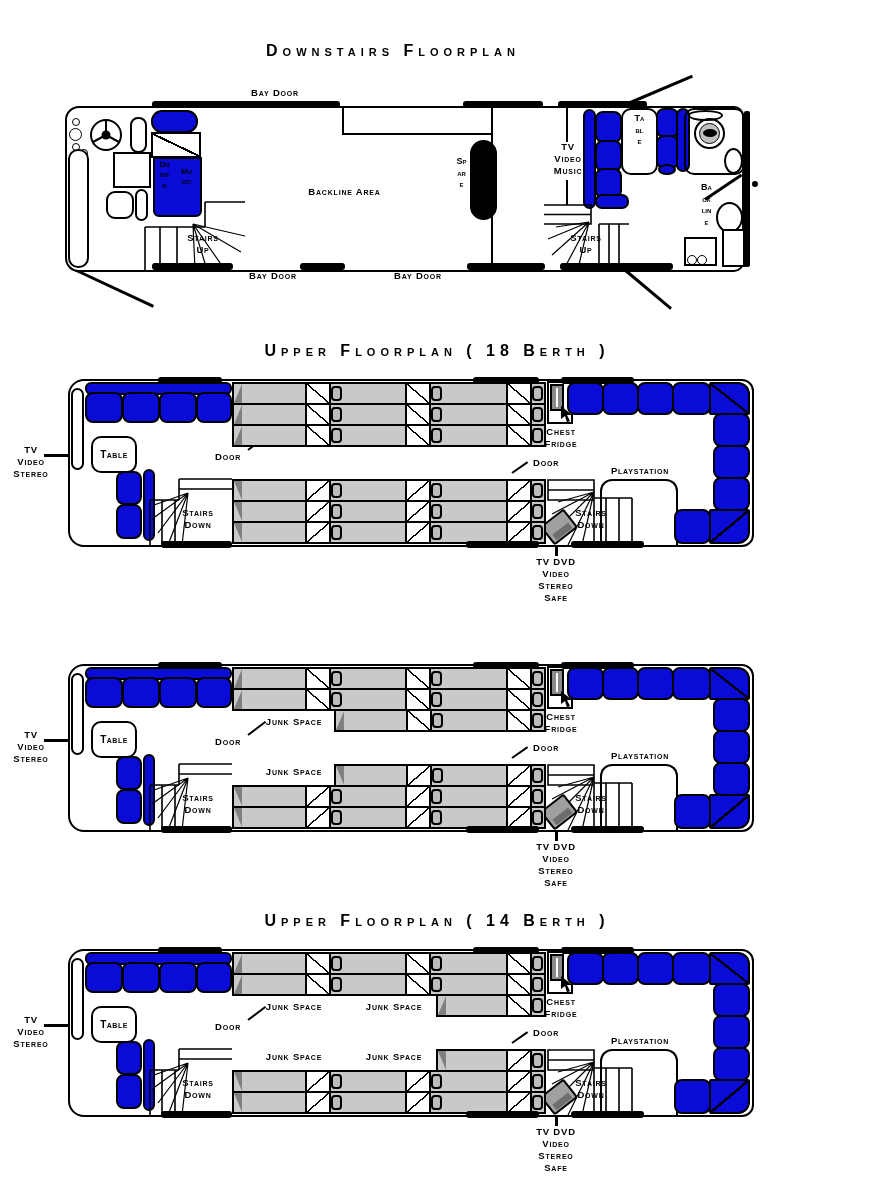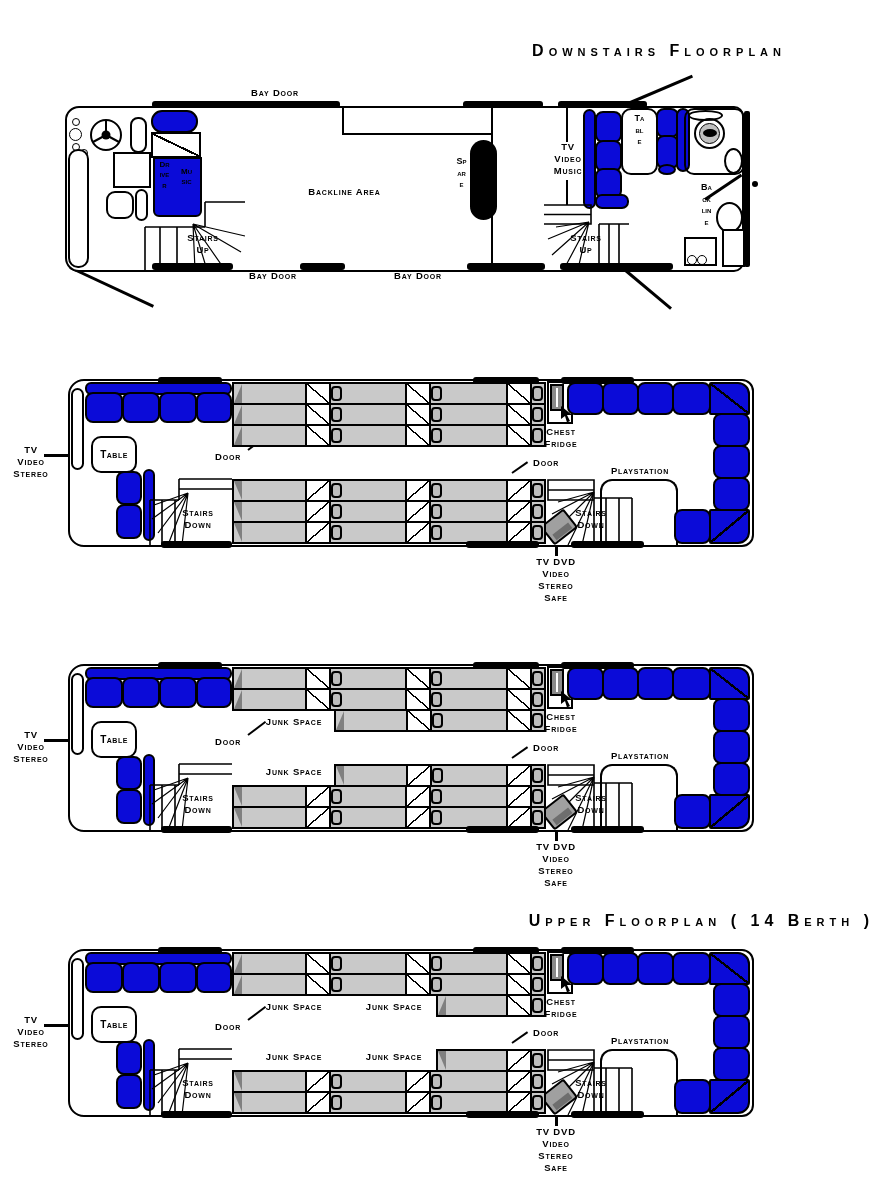--- a/index.html
+++ b/index.html
@@ -2,21 +2,21 @@
 <html><head>
 <meta charset="utf-8">
 <style>
   :root{ --blue:#0b0bd8; --bunk:#c9c9c9; --shadow:#808080; }
   html,body{margin:0;padding:0;background:#fff;}
   #canvas{position:relative;width:874px;height:1193px;background:#fff;overflow:hidden;
           font-family:"Liberation Sans",sans-serif;color:#000;}
   .abs{position:absolute;}
   .sec{position:absolute;left:0;width:874px;}
   .title{position:absolute;font:700 16px "Liberation Sans",sans-serif;font-variant:small-caps;
-         letter-spacing:5px;text-align:right;white-space:nowrap;}
+         letter-spacing:5px;text-align:center;white-space:nowrap;}
   .lbl{position:absolute;font:700 9.5px/1.25 "Liberation Sans",sans-serif;font-variant:small-caps;
        letter-spacing:.8px;text-align:center;white-space:pre-line;z-index:12;}
   .vtext{position:absolute;font:700 9px/1.3 "Liberation Sans",sans-serif;font-variant:small-caps;
          width:11px;word-break:break-all;text-align:center;letter-spacing:0;z-index:12;}
   .bus{position:absolute;border:2px solid #000;background:#fff;}
   .bs{position:absolute;background:var(--blue);border:2px solid #000;border-radius:8px;box-sizing:border-box;}
   .wb{position:absolute;background:#fff;border:2px solid #000;box-sizing:border-box;}
   .hl,.vl{position:absolute;background:#000;}
   .rl{position:absolute;height:3px;background:#000;transform-origin:0 50%;}
   .bar{position:absolute;height:7px;background:#000;border-radius:3px;z-index:9;}
@@ -143,20 +143,21 @@
         <path d="M0 0 H47 V19 H0 M0 9.5 H47 M55 19 H85 M55 19 V64 M65 19 V64 M75 19 V64" fill="none" stroke="#000" stroke-width="1.6"></path>
         <path d="M45 17 L12 22 M45 17 L4 34 M45 17 L8 50 M45 17 L20 64 M45 17 L34 64" fill="none" stroke="#000" stroke-width="1.2"></path>
       </svg>
       <div class="lbl" style="left:488px;top:124px;width:62px;">Stairs
 Up</div>
     </div>
   </div>
 
   <div id="upper-slots">
       <div class="sec" style="height: 290px; top: 330px;">
+      <div class="title" style="left:0;top:12px;width:874px;">Upper Floorplan ( 18 Berth )</div>
 
       <div class="lbl" style="left:2px;top:114px;width:58px;">TV
 Video
 Stereo</div>
       <div class="hl" style="left:44px;top:124px;width:34px;height:2.5px;"></div>
       <div class="tri-r" style="left:76px;top:120px;"></div>
 
       <div class="lbl" style="left:494px;top:226px;width:124px;">TV DVD
 Video
 Stereo

